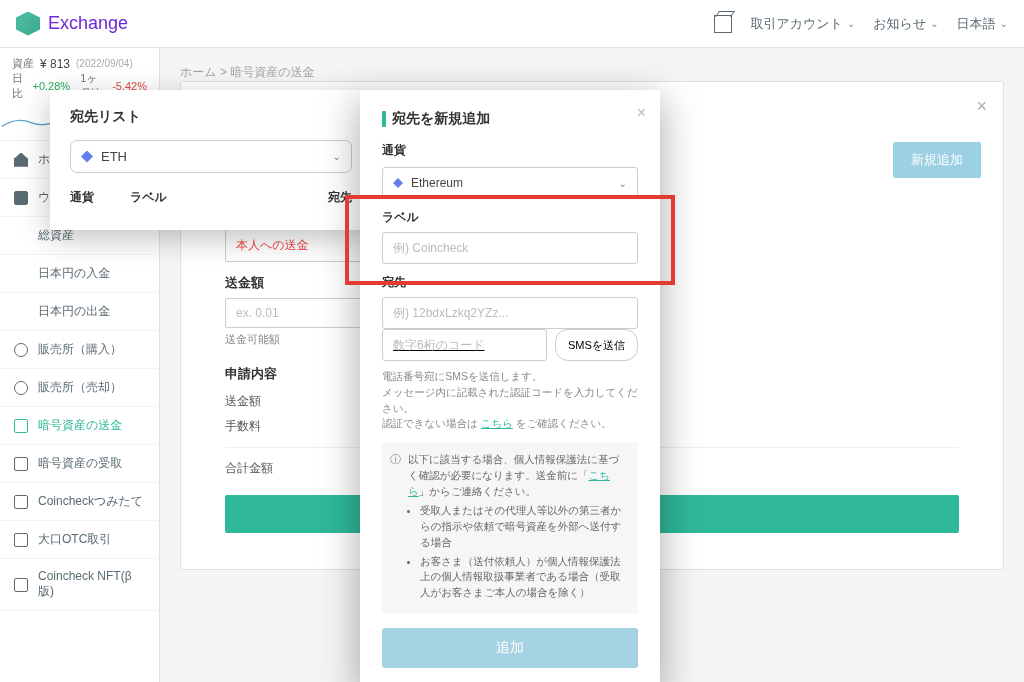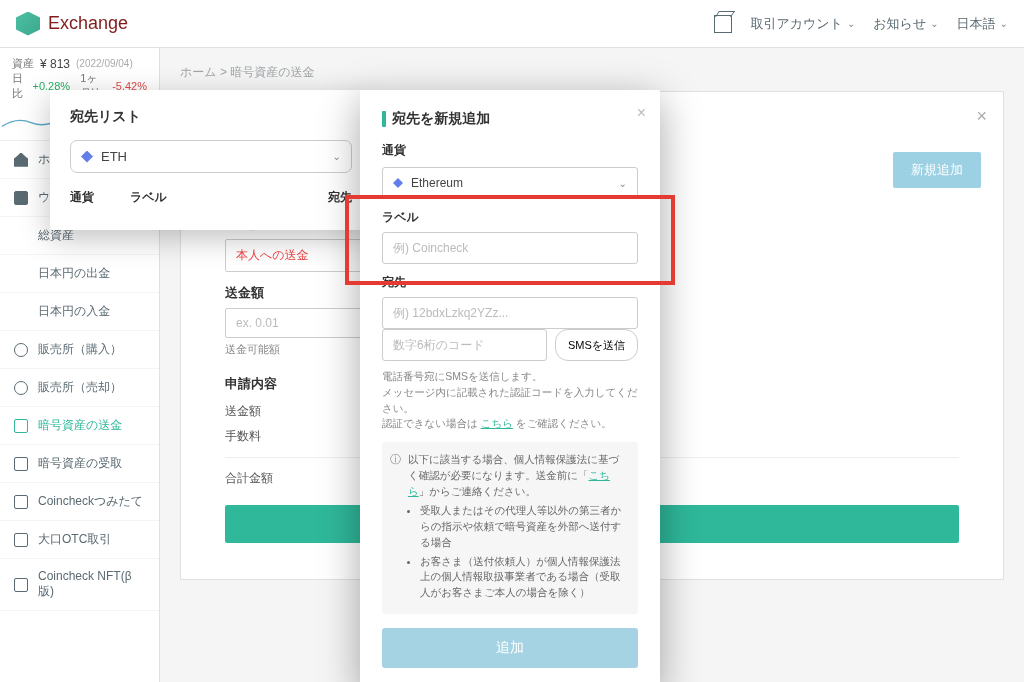--- a/index.html
+++ b/index.html
@@ -1,20 +1,20 @@
 <!DOCTYPE html>
 <html><head>
 <meta charset="utf-8">
 <style>
 * { box-sizing: border-box; margin: 0; padding: 0; }
 body { font-family: -apple-system, "Hiragino Sans", "Yu Gothic", sans-serif; background: #f5f5f5; color: #333; font-size: 13px; width: 1024px; height: 682px; overflow: hidden; position: relative; }
 .header { height: 48px; background: #fff; border-bottom: 1px solid #e0e0e0; display: flex; align-items: center; padding: 0 16px; justify-content: space-between; }
 .logo-wrap { display: flex; align-items: center; gap: 8px; }
 .logo-icon { width: 24px; height: 24px; background: linear-gradient(135deg,#4ec0a5,#3aa88d); clip-path: polygon(50% 0,100% 25%,100% 75%,50% 100%,0 75%,0 25%); }
-.logo-text { font-size: 18px; color: #7f1d1d; font-weight: 400; }
+.logo-text { font-size: 18px; color: #6d28d9; font-weight: 400; }
 .header-right { display: flex; align-items: center; gap: 18px; font-size: 13px; color: #5a6a72; }
 .header-link { cursor: pointer; display: flex; align-items: center; gap: 4px; }
 .chev { font-size: 10px; color: #888; }
 .page { display: flex; height: calc(100% - 48px); }
 .sidebar { width: 160px; background: #fff; border-right: 1px solid #e0e0e0; display: flex; flex-direction: column; overflow: hidden; }
 .balance-box { padding: 8px 12px; font-size: 11px; color: #777; }
 .balance-row { display: flex; gap: 6px; align-items: center; }
 .bal-amt { color: #444; font-size: 12px; }
 .bal-date { color: #aaa; font-size: 10px; }
 .bal-up { color: #27ae60; }
@@ -22,21 +22,21 @@
 .sparkline { height: 32px; background: #fff; border-bottom: 1px solid #eee; }
 .sparkline svg { width: 100%; height: 100%; }
 .nav-item { padding: 10px 14px; display: flex; align-items: center; gap: 10px; color: #5a6a72; cursor: pointer; font-size: 12px; border-bottom: 1px solid #f4f4f4; }
 .nav-item.active { color: #2fb89a; }
 .nav-icon { width: 14px; height: 14px; border: 1.3px solid currentColor; border-radius: 2px; display: inline-block; flex: none; }
 .nav-icon.house { border-radius: 0; clip-path: polygon(50% 0,100% 45%,100% 100%,0 100%,0 45%); background: currentColor; }
 .nav-icon.wallet { border-radius: 2px; background: currentColor; }
 .nav-icon.cart { border-radius: 50%; }
 .nav-icon.none { border: none; }
 .main { flex: 1; padding: 16px 20px; }
-.breadcrumb { font-size: 12px; color: #a0a5a8; margin-bottom: 10px; }
+.breadcrumb { font-size: 12px; color: #a0a5a8; }
 .breadcrumb a { color: #a0a5a8; text-decoration: none; }
 .panel { background: #fff; border: 1px solid #e0e0e0; border-radius: 2px; padding: 18px 22px; margin-bottom: 16px; position: relative; }
 .panel-close { position: absolute; right: 16px; top: 14px; color: #aaa; cursor: pointer; font-size: 18px; }
 .field-row { display: flex; align-items: center; margin-bottom: 10px; }
 .btn-primary { background: #5ebdd0; color: #fff; border: none; padding: 9px 18px; font-size: 13px; cursor: pointer; border-radius: 2px; }
 .btn-primary.faded { background: #8bc9e0; opacity: .85; }
 .bordered-input { border: 1px solid #ccc; padding: 7px 10px; font-size: 12px; color: #bbb; border-radius: 2px; }
 .section-label { font-size: 13px; font-weight: 600; color: #333; margin: 12px 0 6px; }
 .summary-label { font-size: 12px; color: #555; padding: 4px 0; }
 .big-action { background: #2fb89a; height: 38px; border-radius: 2px; margin-top: 14px; }
@@ -49,21 +49,21 @@
 .modal-close { position: absolute; right: 14px; top: 14px; color: #bbb; cursor: pointer; font-size: 16px; }
 .modal-title { font-size: 14px; font-weight: 600; color: #333; margin-bottom: 14px; display: flex; align-items: center; gap: 6px; }
 .modal-title::before { content: ""; width: 4px; height: 16px; background: #2fb89a; display: inline-block; border-radius: 1px; }
 .mlabel { font-size: 12px; color: #333; font-weight: 600; margin-bottom: 6px; margin-top: 10px; }
 .minput { width: 100%; border: 1px solid #ccc; border-radius: 3px; padding: 8px 10px; font-size: 12px; }
 .minput::placeholder { color: #bbb; }
 .cur-drop { border: 1px solid #ccc; border-radius: 3px; padding: 8px 10px; display: flex; align-items: center; gap: 8px; font-size: 12px; color: #444; justify-content: space-between; cursor: pointer; margin-top: 8px; }
 .cur-drop .eth-icon { width: 10px; height: 10px; background: #627eea; clip-path: polygon(50% 0,100% 50%,50% 100%,0 50%); }
 .highlight-box { border: 4px solid #e33b32; position: absolute; left: 345px; top: 195px; width: 330px; height: 90px; z-index: 30; pointer-events: none; }
 .sms-row { display: flex; gap: 8px; }
-.sms-row .minput { flex: 1; }
+.sms-row .minput { flex: 1; text-decoration: underline; }
 .sms-btn { border: 1px solid #ccc; background: #fff; padding: 0 12px; font-size: 11px; cursor: pointer; border-radius: 13px; }
 .note { font-size: 10.5px; color: #888; line-height: 1.5; margin-top: 8px; }
 .link { color: #2fb89a; text-decoration: underline; cursor: pointer; }
 .info-box { background: #f6f6f6; border-radius: 3px; padding: 10px 12px 10px 26px; margin-top: 10px; font-size: 10.5px; color: #666; line-height: 1.5; position: relative; }
 .info-box::before { content: "ⓘ"; position: absolute; left: 8px; top: 9px; color: #888; font-size: 11px; }
 .info-box ul { margin: 4px 0 0 2px; padding-left: 10px; }
 .info-box li { margin-bottom: 3px; }
 .add-btn { width: 100%; background: #a5d3e4; color: #fff; border: none; padding: 11px 0; font-size: 14px; border-radius: 3px; margin-top: 14px; cursor: pointer; }
 .cube-icon { width: 18px; height: 18px; border: 1.3px solid #5a6a72; display: inline-block; transform: rotate(0); position: relative; }
 .cube-icon::before { content: ""; position: absolute; left: 2px; top: -5px; width: 14px; height: 5px; border: 1.3px solid #5a6a72; border-bottom: none; transform: skewX(-35deg); }
@@ -122,25 +122,25 @@
     <div class="nav-item">
         <span class="nav-icon wallet"></span>
         <span>ウォレット</span>
       </div>
     <div class="nav-item">
         <span class="nav-icon none"></span>
         <span>総資産</span>
       </div>
     <div class="nav-item">
         <span class="nav-icon none"></span>
+        <span>日本円の入金</span>
+      </div>
+    <div class="nav-item">
+        <span class="nav-icon none"></span>
         <span>日本円の出金</span>
-      </div>
-    <div class="nav-item">
-        <span class="nav-icon none"></span>
-        <span>日本円の入金</span>
       </div>
     <div class="nav-item">
         <span class="nav-icon cart"></span>
         <span>販売所（購入）</span>
       </div>
     <div class="nav-item">
         <span class="nav-icon cart"></span>
         <span>販売所（売却）</span>
       </div>
     <div class="nav-item active">

